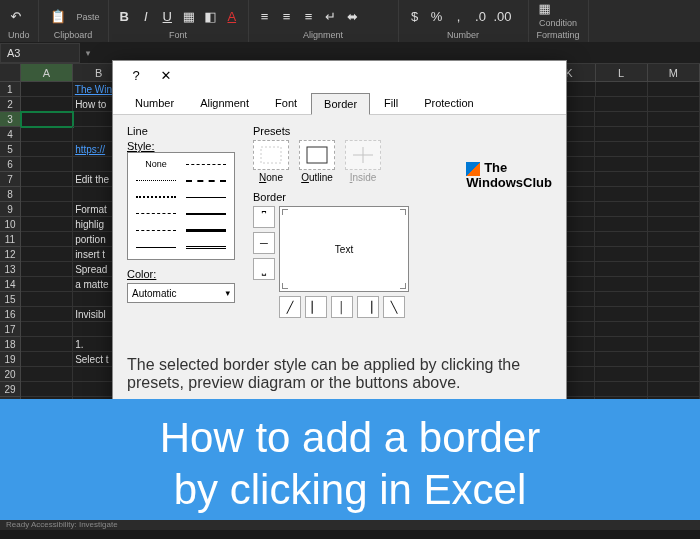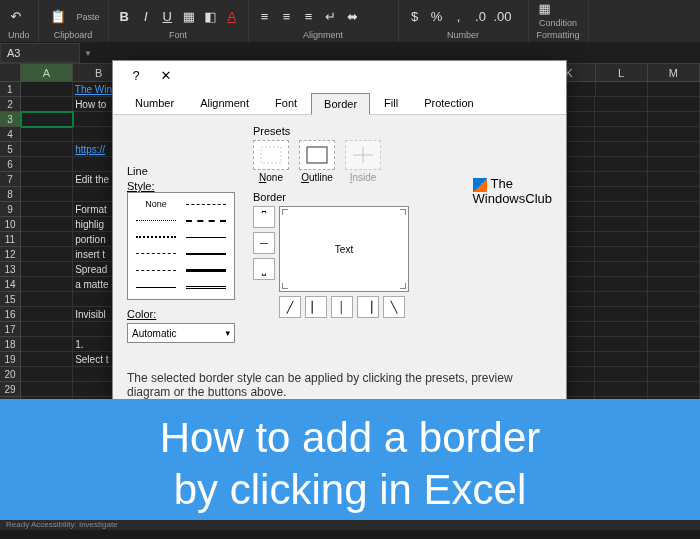--- a/index.html
+++ b/index.html
@@ -34,46 +34,46 @@
 
 
 .dialog { position: absolute; left: 112px; top: 60px; width: 455px; height: 394px; background: #f0f0f0; border: 1px solid #888; box-shadow: 0 4px 20px rgba(0,0,0,0.5); color: #000; }
 .dlg-title { height: 28px; display: flex; align-items: center; padding: 0 8px; font-size: 11px; background: #fff; }
 .dlg-title-text { flex: 1; }
 .dlg-btn { width: 30px; text-align: center; font-size: 13px; cursor: pointer; }
 .tabs { display: flex; padding: 4px 10px 0; gap: 2px; font-size: 11px; background: #fff; border-bottom: 1px solid #ccc; }
 .tab { padding: 4px 12px; cursor: pointer; }
 .tab.active { border: 1px solid #888; border-bottom: 1px solid #f0f0f0; background: #f0f0f0; margin-bottom: -1px; }
 .dlg-body { padding: 10px 14px; font-size: 11px; display: flex; gap: 16px; }
-.dlg-left { width: 110px; margin-top: 40px; }
+.dlg-left { width: 110px; }
 .dlg-right { flex: 1; }
 .section-label { font-size: 11px; margin-bottom: 3px; }
 .style-label { text-decoration: underline; font-size: 11px; }
 .style-box { border: 1px solid #888; background: #fff; width: 108px; height: 108px; padding: 4px; display: grid; grid-template-columns: 1fr 1fr; gap: 2px; }
 .style-item { height: 14px; display: flex; align-items: center; justify-content: center; font-size: 9px; }
 .color-combo { width: 108px; height: 20px; border: 1px solid #888; background: #fff; display: flex; align-items: center; padding: 0 4px; font-size: 10px; margin-top: 2px; }
 .color-combo::after { content: '▾'; margin-left: auto; font-size: 9px; }
 .presets { display: flex; gap: 10px; margin-bottom: 8px; }
 .preset { display: flex; flex-direction: column; align-items: center; gap: 2px; }
 .preset-box { width: 36px; height: 30px; border: 1px dashed #aaa; background: #fff; display: flex; align-items: center; justify-content: center; cursor: pointer; }
 .preset-label { font-size: 10px; }
 .preset-label u { text-decoration: underline; }
 .border-area { display: flex; gap: 4px; }
 .border-side-btns { display: flex; flex-direction: column; gap: 4px; }
 .bbtn { width: 22px; height: 22px; border: 1px solid #aaa; background: #fff; cursor: pointer; display: flex; align-items: center; justify-content: center; font-size: 11px; }
 .preview-box { width: 130px; height: 86px; border: 1px solid #888; background: #fff; position: relative; display: flex; align-items: center; justify-content: center; font-size: 10px; }
 .preview-corner { position: absolute; width: 6px; height: 6px; border: 1px solid #888; }
 .bottom-btns { display: flex; gap: 4px; margin-top: 4px; margin-left: 26px; }
-.desc-text { font-size: 12px; color: #333; margin-top: 18px; padding: 0 14px; }
+.desc-text { font-size: 16px; color: #333; margin-top: 28px; padding: 0 14px; }
 .dlg-footer { position: absolute; bottom: 10px; right: 14px; display: flex; gap: 6px; }
 .footer-btn { width: 68px; height: 22px; border: 1px solid #888; background: #e8e8e8; font-size: 11px; cursor: pointer; }
 .footer-btn.primary { border: 1px solid #0078d4; }
 
 
-.watermark { position: absolute; right: 14px; top: 116px; font-size: 13px; font-weight: 400; line-height: 1.1; }
+.watermark { position: absolute; right: 14px; top: 100px; font-size: 13px; font-weight: 700; line-height: 1.1; }
 .watermark-icon { display: inline-block; width: 14px; height: 14px; background: linear-gradient(135deg, #0078d4 50%, #ff6a00 50%); margin-right: 4px; vertical-align: middle; }
 
 
 .banner { position: absolute; left: 0; bottom: 10px; width: 700px; height: 130px; background: #3d9ae8; color: #fff; display: flex; flex-direction: column; align-items: center; justify-content: center; font-size: 42px; font-weight: 500; line-height: 1.25; }
 
 
 .status { position: absolute; bottom: 9px; left: 0; width: 700px; height: 10px; background: #2b2b2b; color: #888; font-size: 8px; padding-left: 6px; line-height: 10px; }
 
 
 .ls-none { font-size: 9px; }

